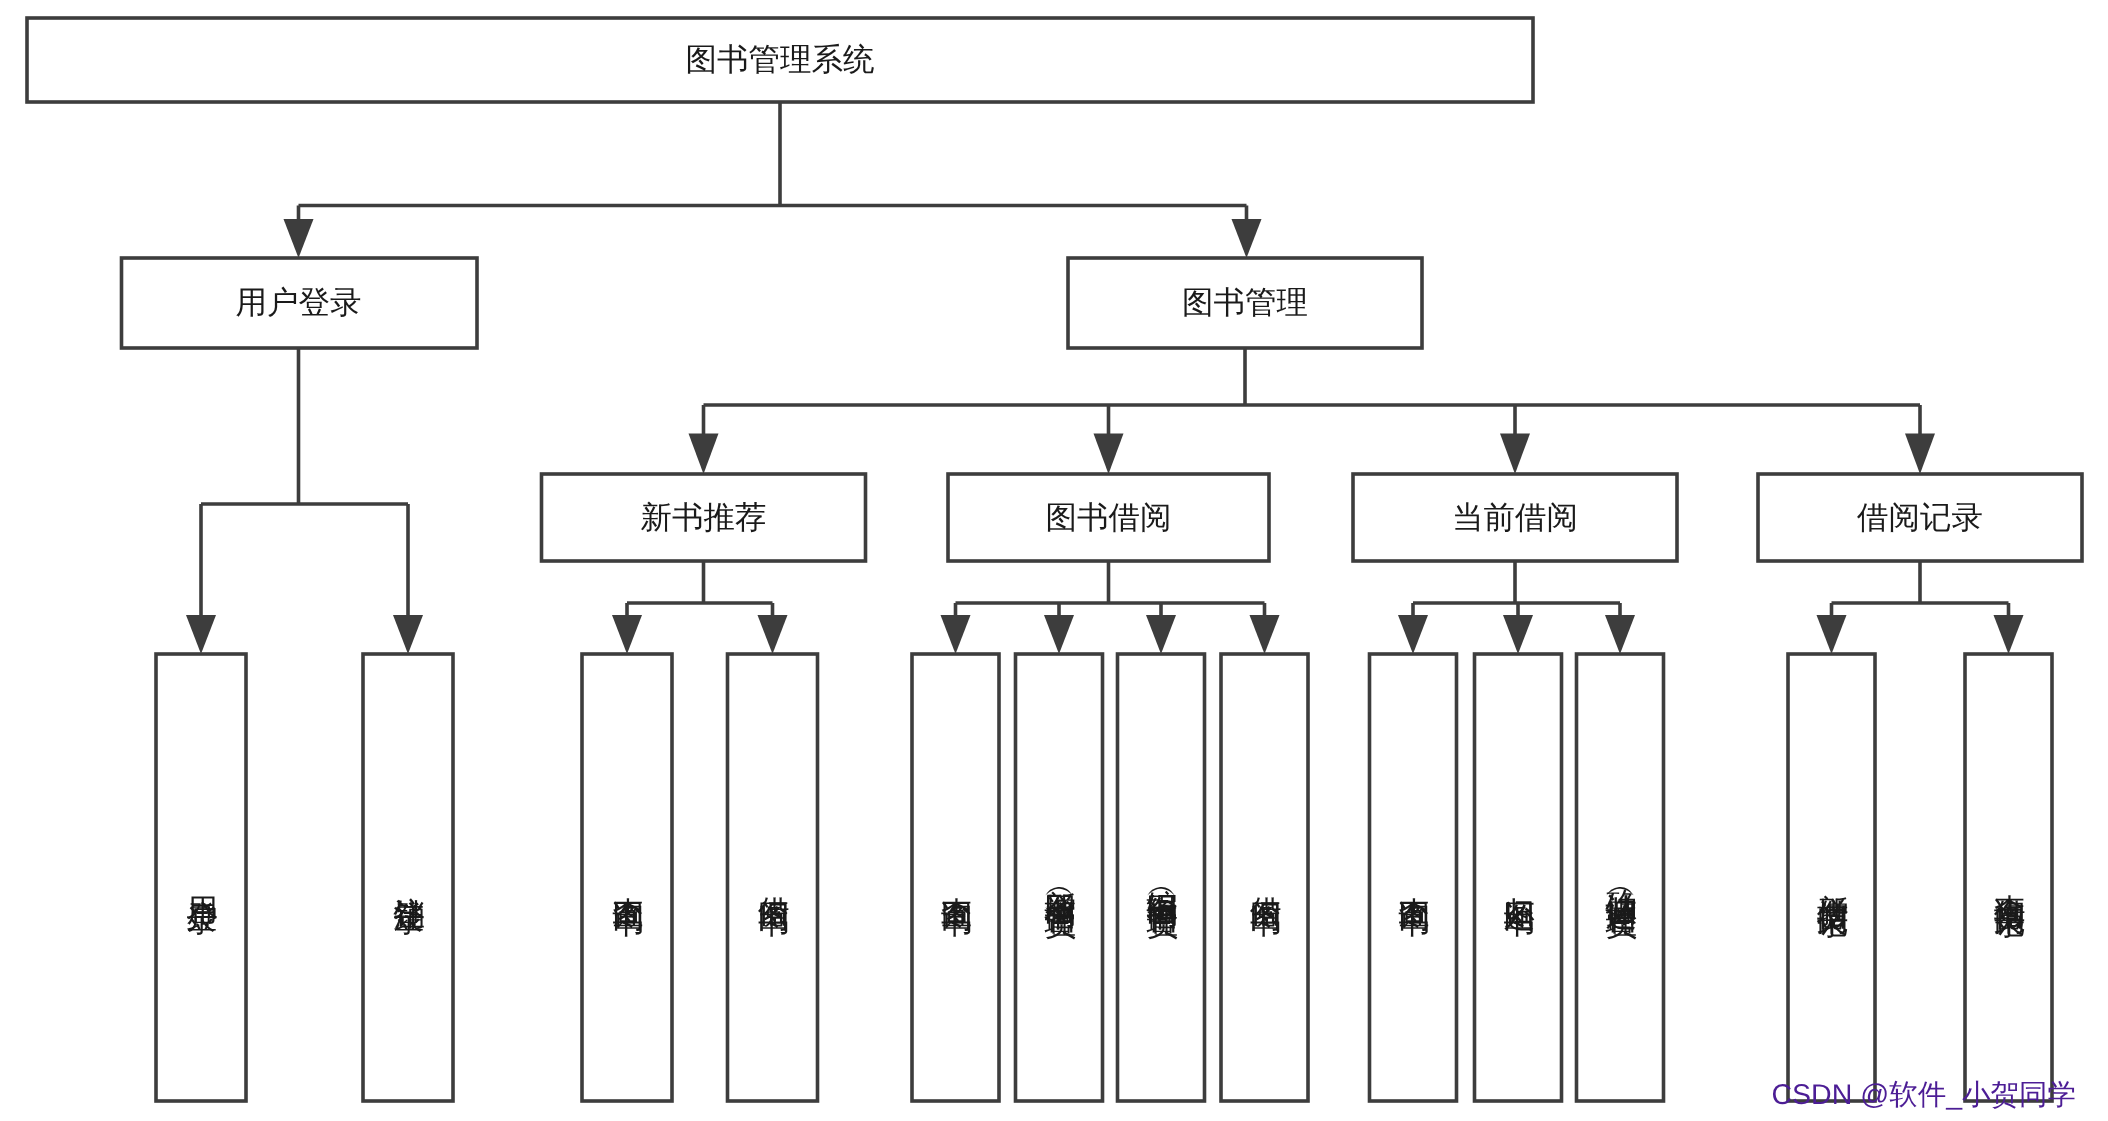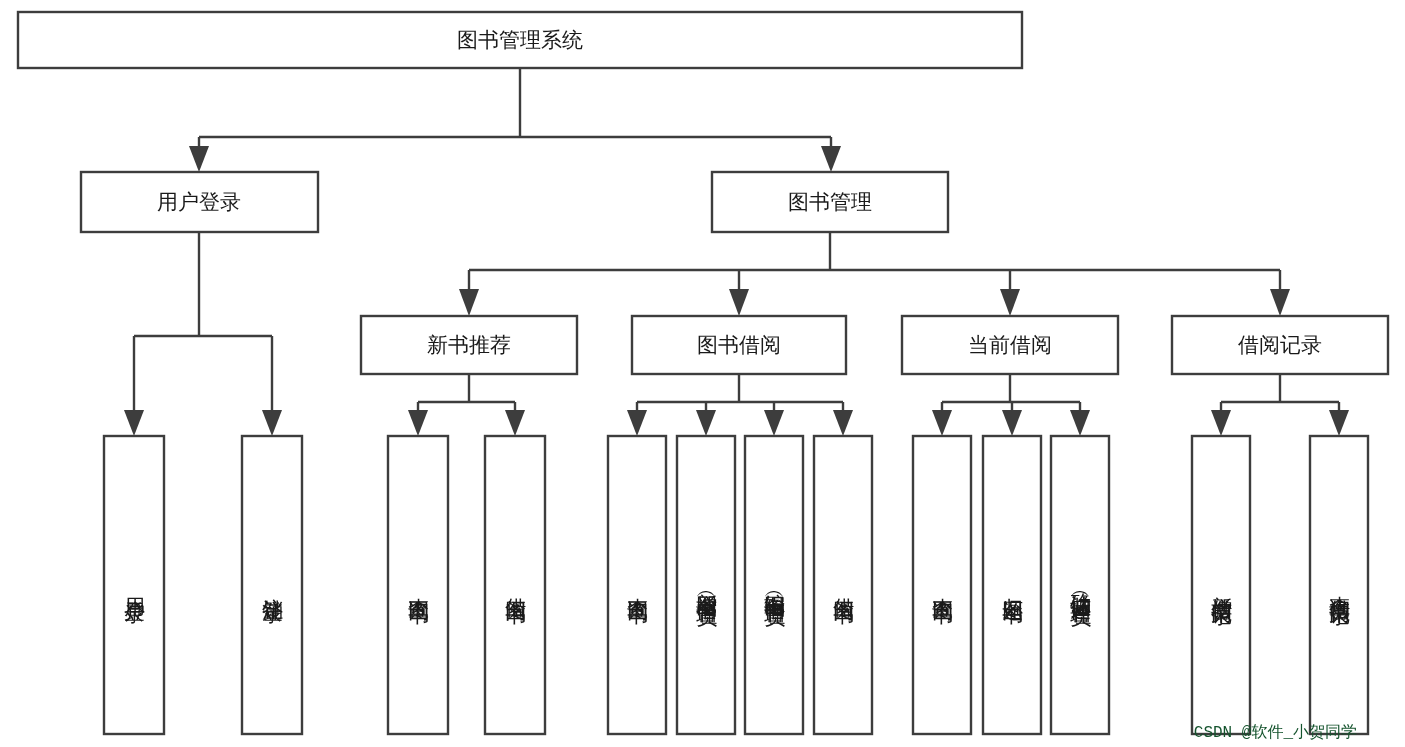--- a/index.html
+++ b/index.html
@@ -11,20 +11,21 @@
     width: 1405px;
     height: 747px;
     font-family: "DejaVu Sans", "Liberation Sans", sans-serif;
     overflow: hidden;
     position: relative;
   }
   #diagram-root {
     position: relative;
     width: 1365px;
     height: 747px;
+    padding-left: 27px;
   }
   svg#tree-svg {
     position: absolute;
     top: 0;
     left: 0;
     width: 1405px;
     height: 747px;
   }
   .node-box {
     fill: #ffffff;
@@ -60,23 +61,23 @@
     display: flex;
     align-items: center;
     justify-content: center;
     white-space: nowrap;
     pointer-events: none;
   }
   .watermark {
     position: absolute;
     right: 8px;
     bottom: 4px;
-    font-family: Liberation Mono, monospace;
-    font-size: 16px;
-    color: #14532d;
+    font-family: Liberation Sans, sans-serif;
+    font-size: 19px;
+    color: #4c1d95;
     white-space: nowrap;
   }
 </style>
 </head>
 <body>
 
 <div id="diagram-root">
 
   <svg id="tree-svg" viewBox="0 0 1405 747">
     <defs></defs>

